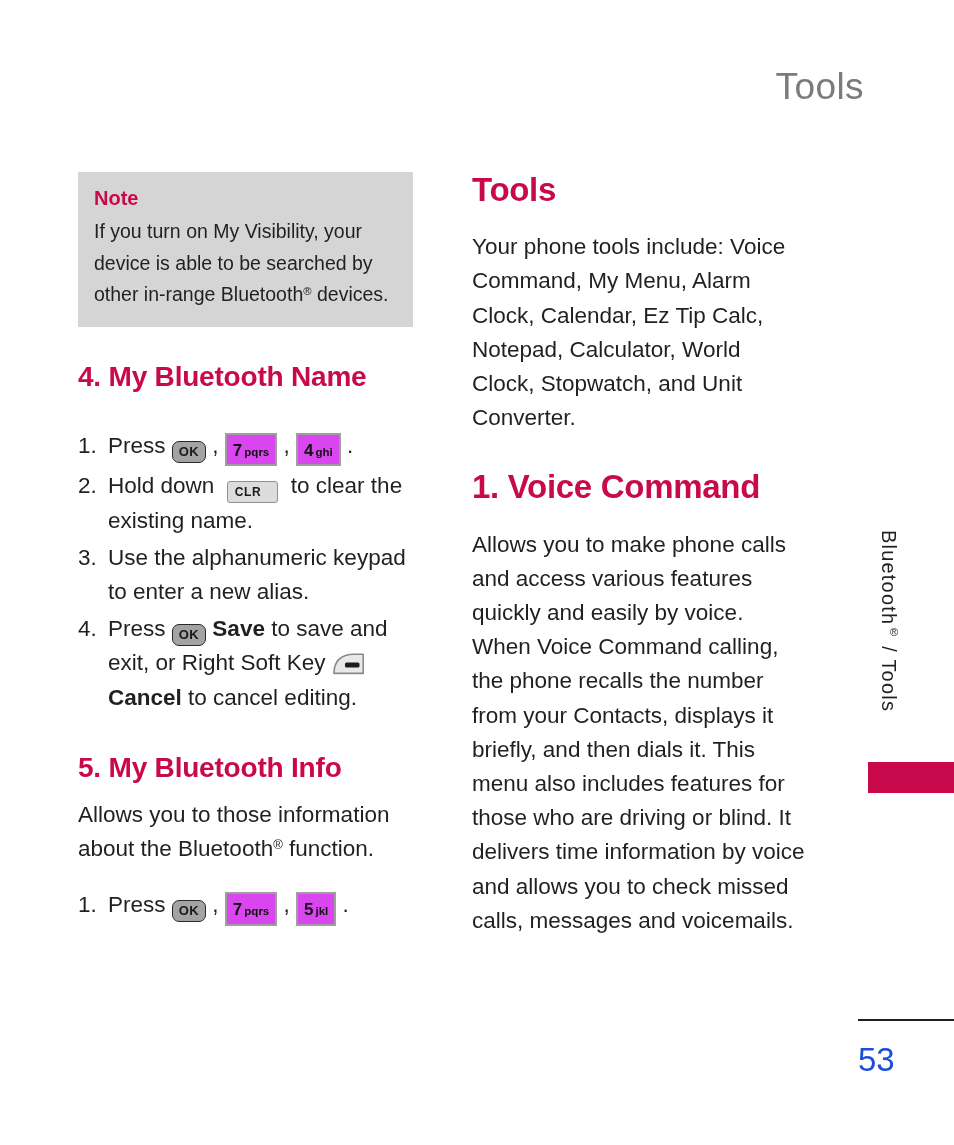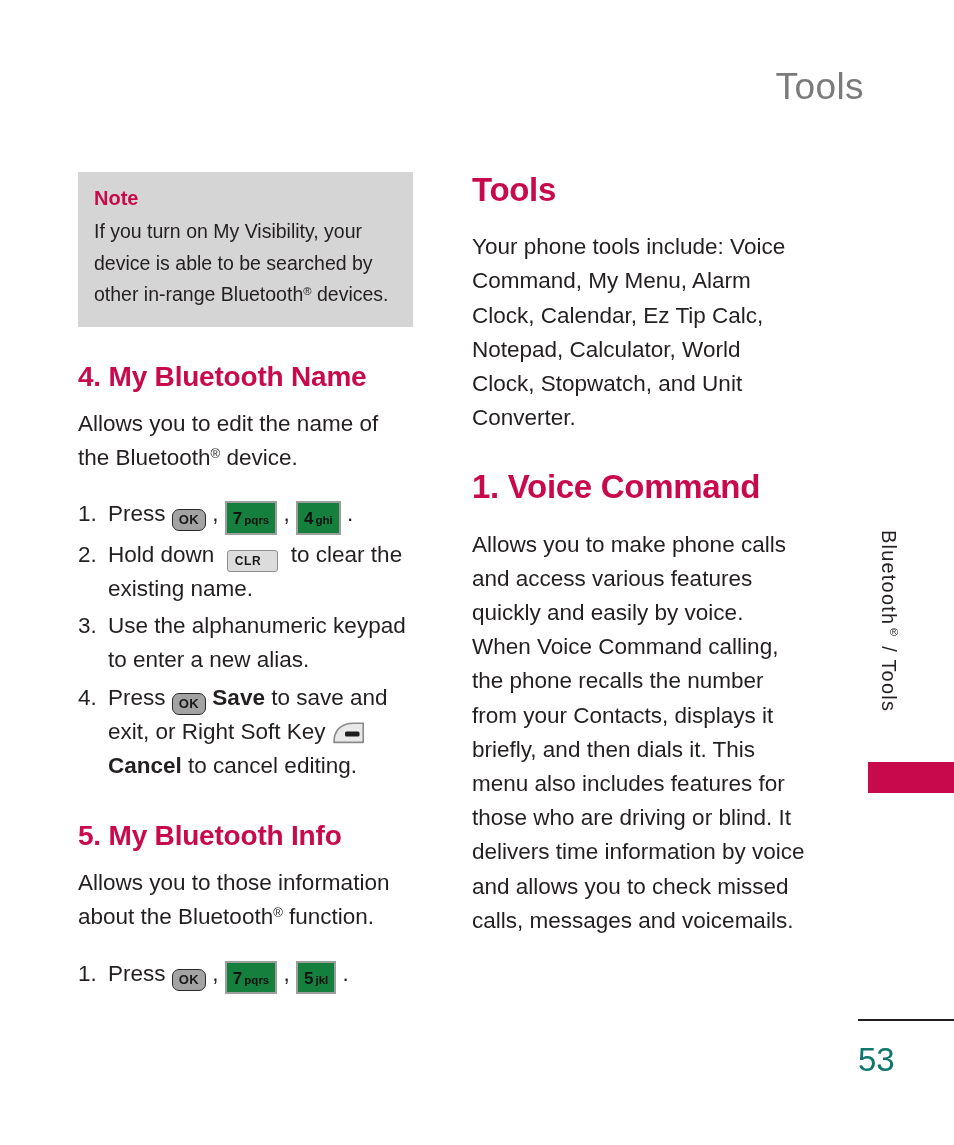--- a/index.html
+++ b/index.html
@@ -125,21 +125,21 @@
     background: #a3a3a3;
     font-size: 13px;
     font-weight: bold;
     letter-spacing: 0.4px;
     padding: 3px 6px 4px 6px;
     color: #1a1a1a;
   }
   
   .key-num {
     border: 2px solid #9e9e9e;
-    background: #15803d;
+    background: #d946ef;
     padding: 3px 6px 4px 6px;
     color: #111111;
   }
   .key-num .dig {
     font-size: 17px;
     font-weight: bold;
     letter-spacing: 0;
   }
   .key-num .ltr {
     font-size: 11.5px;
@@ -206,21 +206,21 @@
     width: 96px;
     height: 2px;
     background: #231f20;
   }
   .folio {
     position: absolute;
     left: 858px;
     top: 1043px;
     width: 60px;
     font-size: 33px;
-    color: #0f766e;
+    color: #1d4ed8;
     line-height: 1;
   }
 
   .sp-sm { height: 14px; }
   .sp-md { height: 22px; }
   .sp-xl { height: 34px; }
 </style>
 </head>
 <body>
 
@@ -232,21 +232,20 @@
 
     <div class="callout">
       <div class="callout-title">Note</div>
       <div class="callout-body"><span>If you turn on My Visibility, your device is able to be searched by other in-range Bluetooth</span><sup class="reg">®</sup><span> devices.</span></div>
     </div>
 
     <div class="sp-xl"></div>
 
     <h2 class="sect">4. My Bluetooth Name</h2>
     <div class="sp-sm"></div>
-    <p class="body"><span>Allows you to edit the name of the Bluetooth</span><sup class="reg">®</sup><span> device.</span></p>
 
     <div class="sp-md"></div>
 
     <ol class="steps">
 
       <li>
         <span class="num">1.</span><span>Press</span>
         <span class="key key-ok">OK</span> ,
         <span class="key key-num"><span class="dig">7</span><span class="ltr">pqrs</span></span> ,
         <span class="key key-num"><span class="dig">4</span><span class="ltr">ghi</span></span>

